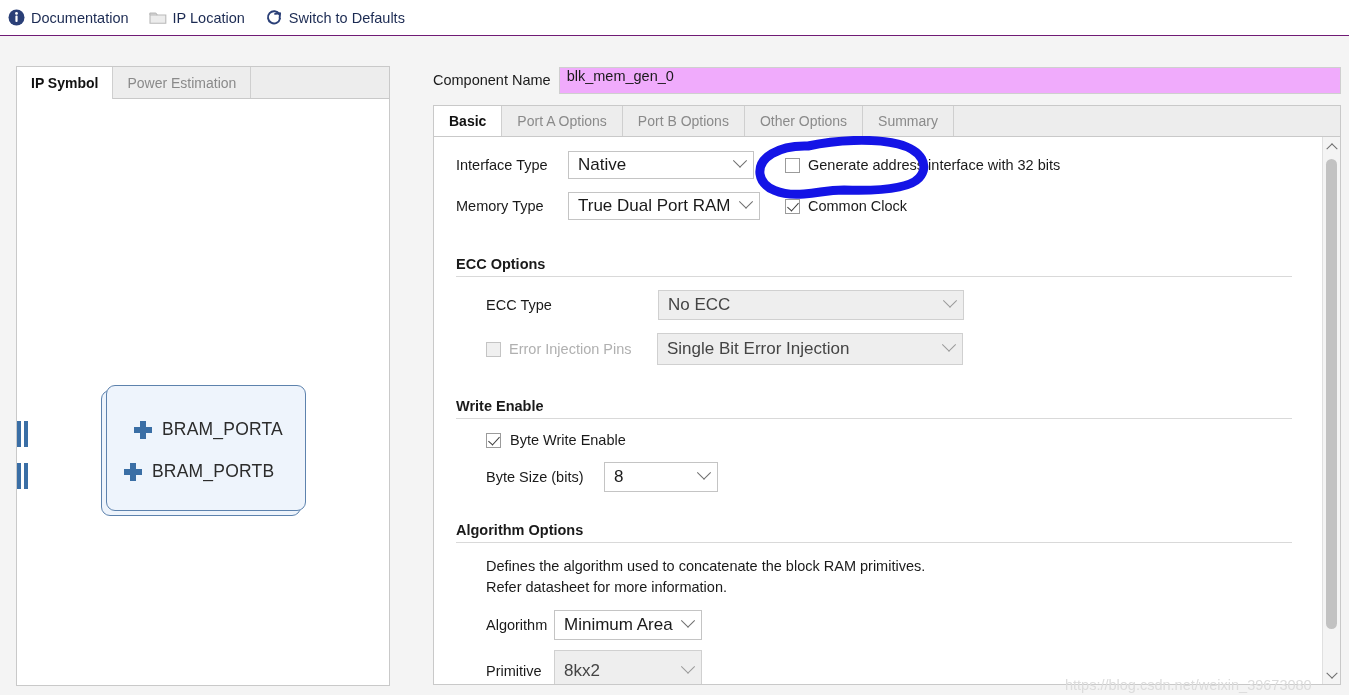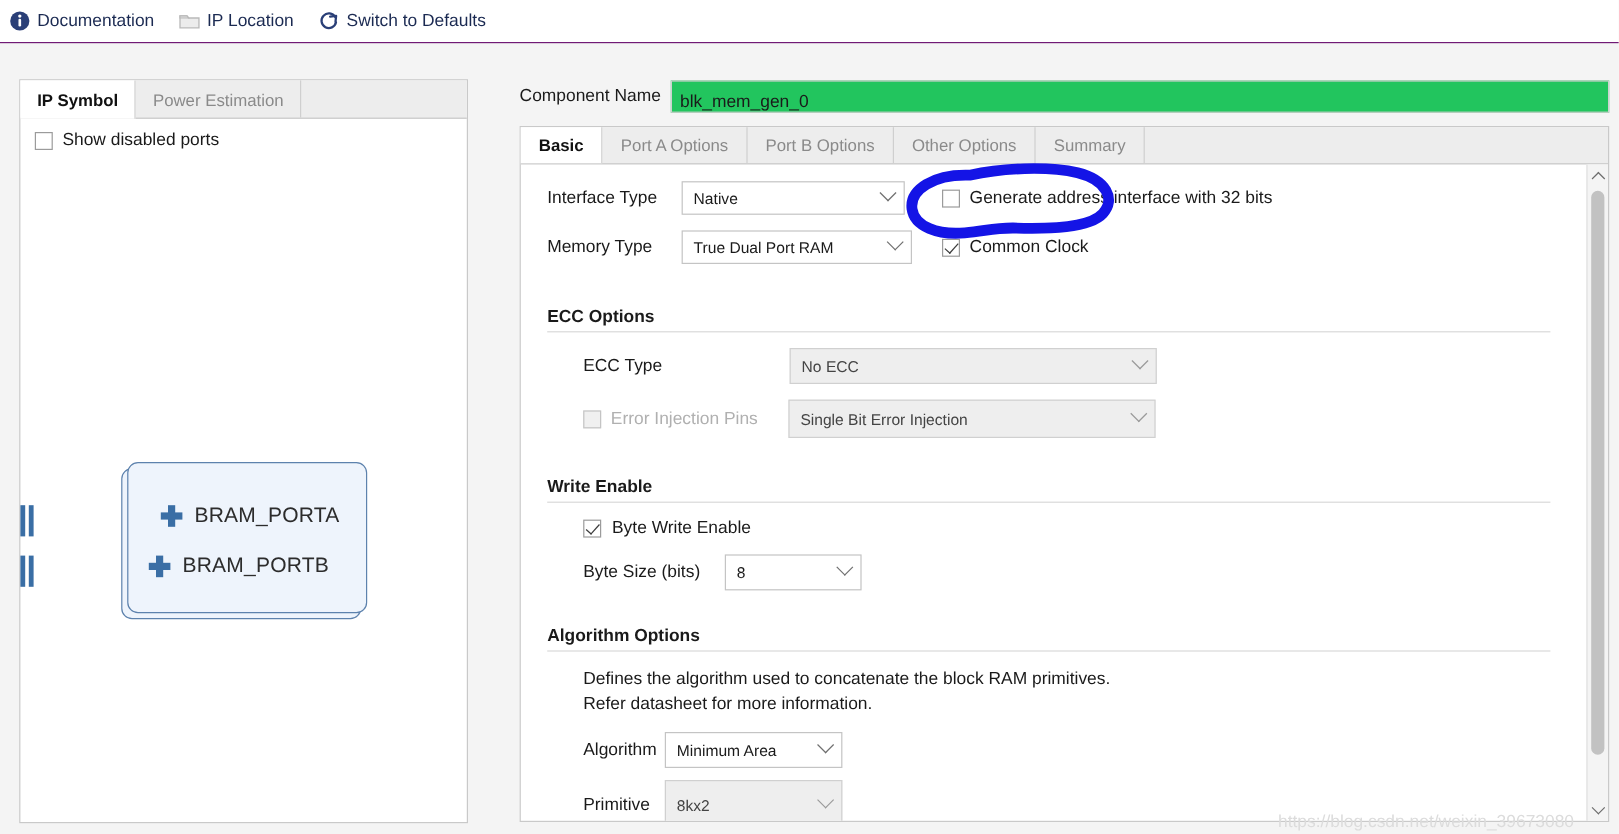--- a/index.html
+++ b/index.html
@@ -84,22 +84,22 @@
     position: absolute; top: 0; width: 4px; height: 26px; background: #3a6ea5;
   }
 
   
   .right-panel {
     position: absolute; left: 433px; top: 66px; width: 908px; height: 620px;
   }
   .cn-row { display: flex; align-items: center; gap: 8px; height: 28px; }
   .cn-label { font-size: 14.5px; color: #1a1a1a; white-space: nowrap; }
   .cn-input {
-    flex: 1; height: 27px; background: #22c55e; border: 1px solid #cfcfcf;
-    display: flex; align-items: flex-end; padding-left: 7px;
+    flex: 1; height: 27px; background: #f0abfc; border: 1px solid #cfcfcf;
+    display: flex; align-items: flex-start; padding-left: 7px;
     font-size: 14.5px; color: #1a1a1a;
   }
 
   .rp-body {
     margin-top: 11px; height: 580px; background: #ffffff;
     border: 1px solid #c9c9c9; position: relative;
   }
   .rp-tabs {
     height: 31px; background: #ededed; border-bottom: 1px solid #c9c9c9;
     display: flex; align-items: stretch;
@@ -117,21 +117,21 @@
     overflow: hidden; padding: 14px 0 0 0;
   }
 
   .row { display: flex; align-items: center; margin-bottom: 9px; }
   .lbl { font-size: 14.5px; color: #1a1a1a; white-space: nowrap; }
   .lbl.dis { color: #b0b0b0; }
 
   .sel {
     height: 28px; border: 1px solid #c4c4c4; background: #ffffff;
     display: flex; align-items: center; justify-content: space-between;
-    padding: 0 8px 0 9px; font-size: 13px; color: #1a1a1a; cursor: pointer;
+    padding: 0 8px 0 9px; font-size: 17px; color: #1a1a1a; cursor: pointer;
   }
   .sel.dis { background: #eeeeee; color: #444; border-color: #d0d0d0; }
   .chev {
     width: 10px; height: 10px; border: solid #6f6f6f;
     border-width: 0 1.7px 1.7px 0; transform: rotate(45deg) translate(-3px,-3px);
     flex: 0 0 auto;
   }
   .sel.dis .chev { border-color: #9a9a9a; }
 
   .group-title {
@@ -215,24 +215,20 @@
     <div class="lp-tabs">
       <div class="lp-tab active">
         <span>IP Symbol</span>
       </div>
       <div class="lp-tab">
         <span>Power Estimation</span>
       </div>
       <div class="lp-tab filler"></div>
     </div>
 
-    <div class="cb-row">
-      <span class="cbox"></span>
-      <span class="cb-label">Show disabled ports</span>
-    </div>
 
     <div class="symbol-area">
       <div class="sym-shadow"></div>
       <div class="sym-block"></div>
 
       <div class="bus-stub" style="left:0px; top:318px;">
         <span style="left:0"></span>
           <span style="left:7px"></span>
       </div>
       <div class="bus-stub" style="left:0px; top:360px;">

